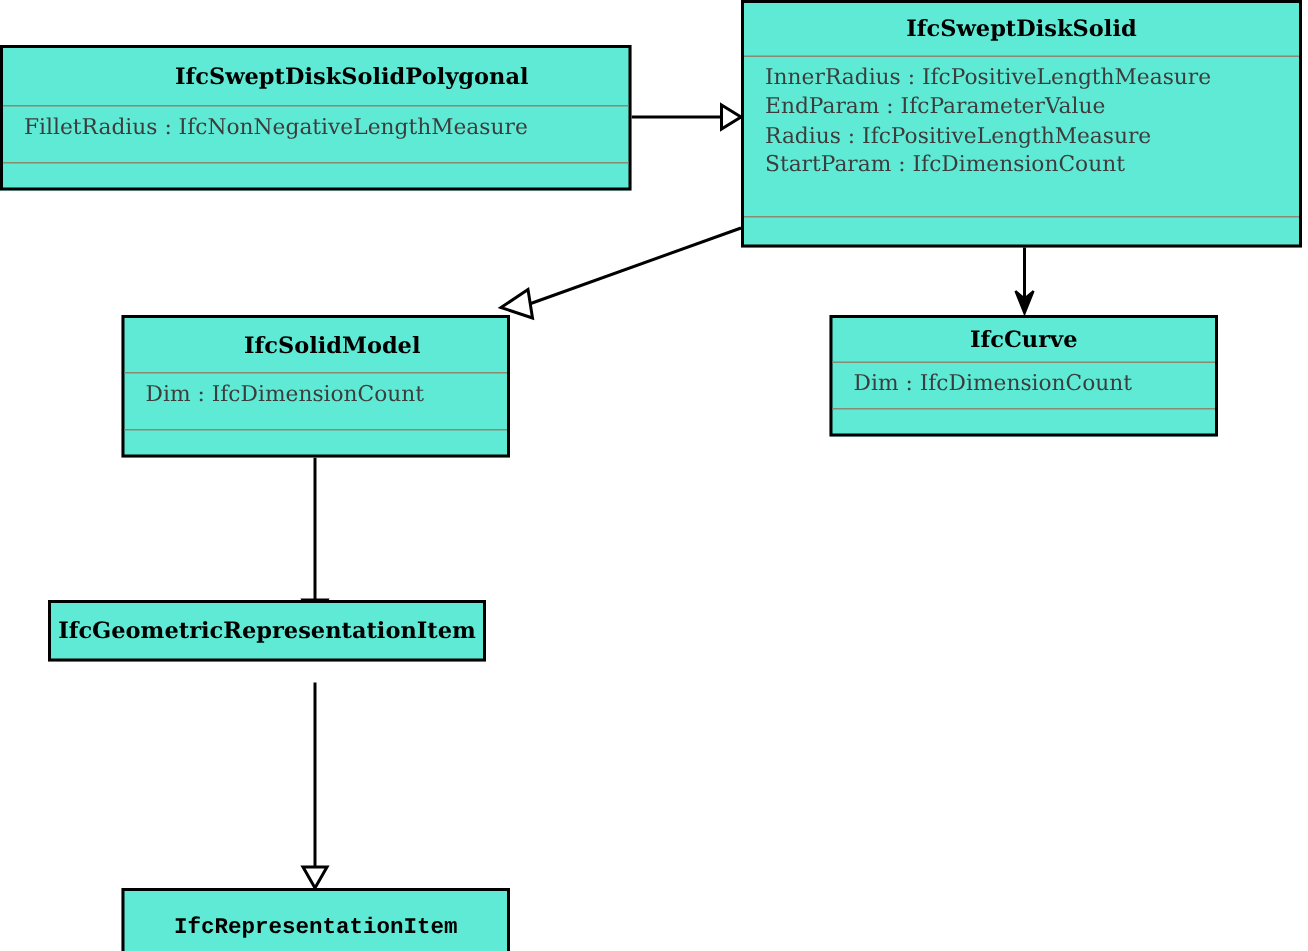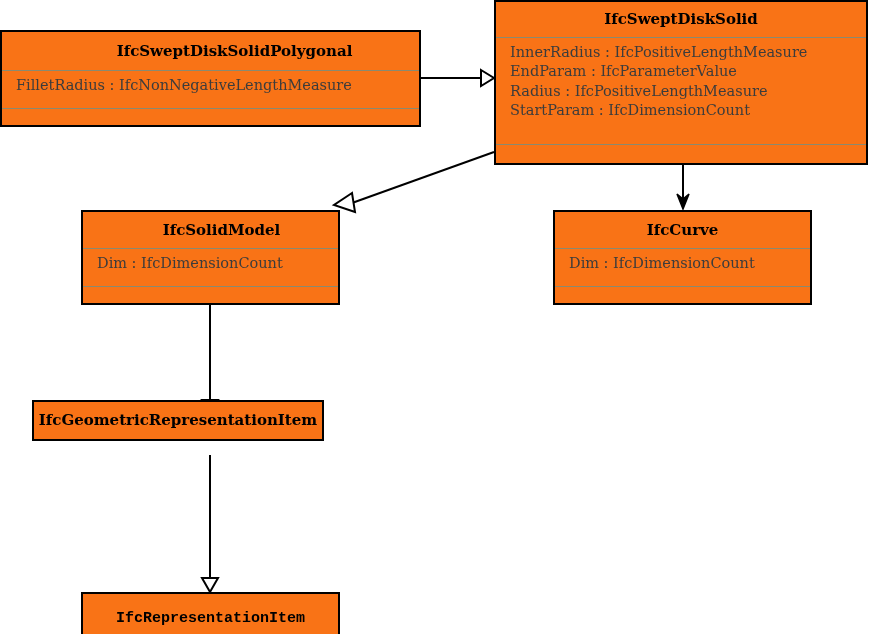--- a/index.html
+++ b/index.html
@@ -12,21 +12,21 @@
     position: relative;
     width: 872px;
     height: 634px;
     background: #ffffff;
     overflow: hidden;
     font-family: "DejaVu Serif", "Liberation Serif", serif;
   }
   .uml-class {
     position: absolute;
     box-sizing: border-box;
-    background: #f97316;
+    background: #5eead4;
     border: 2px solid #000000;
     display: flex;
     flex-direction: column;
   }
   .uml-title {
     font-weight: bold;
     text-align: center;
     color: #000000;
     font-size: 15px;
     line-height: 1;
@@ -153,21 +153,21 @@
   <div class="uml-class" style="left:81px; top:210px; width:259px; height:95px;">
     <div class="uml-title" style="height:36px;padding-left:28px;">IfcSolidModel</div>
     <div class="compartment-divider"></div>
     <div class="uml-attrs">
       <div class="attr">Dim : IfcDimensionCount</div>
     </div>
     <div class="compartment-divider"></div>
     <div class="uml-ops"></div>
   </div>
 
-  <div class="uml-class" style="left:553px; top:210px; width:259px; height:95px;">
+  <div class="uml-class" style="left:553px; top:210px; width:259px; height:81px;">
     <div class="uml-title" style="height:36px;">IfcCurve</div>
     <div class="compartment-divider"></div>
     <div class="uml-attrs">
       <div class="attr">Dim : IfcDimensionCount</div>
     </div>
     <div class="compartment-divider"></div>
     <div class="uml-ops"></div>
   </div>
 
   <div class="uml-class" style="left:32px; top:400px; width:292px; height:41px;">

